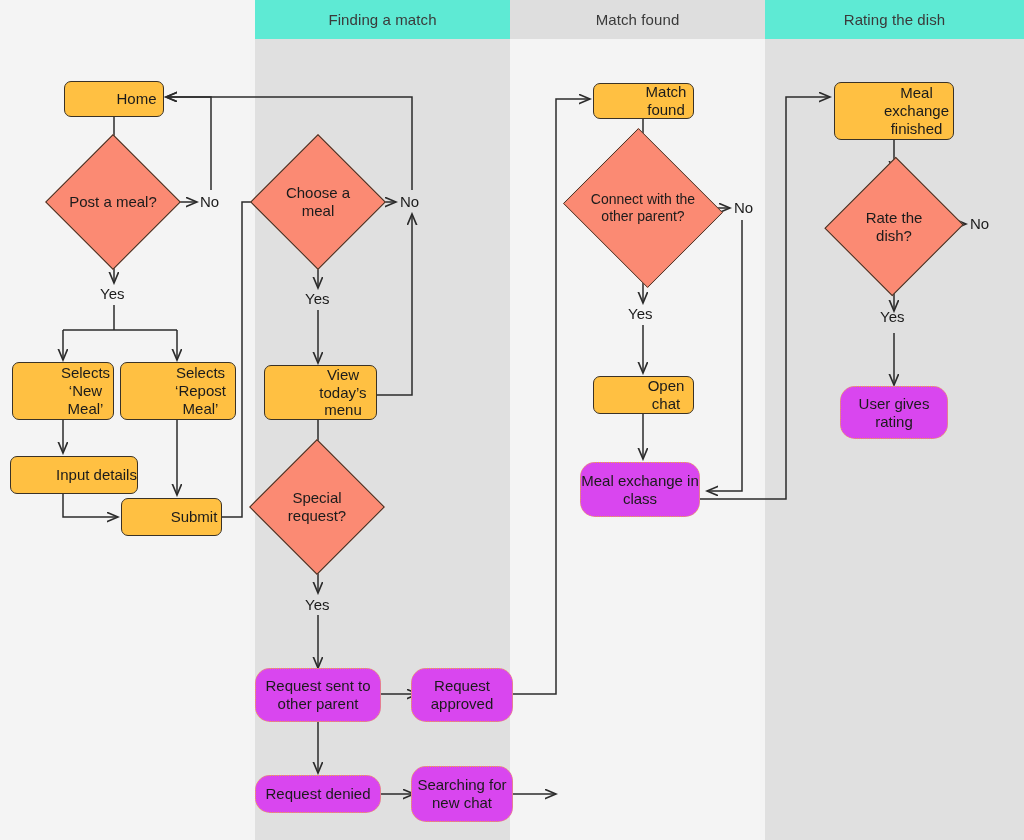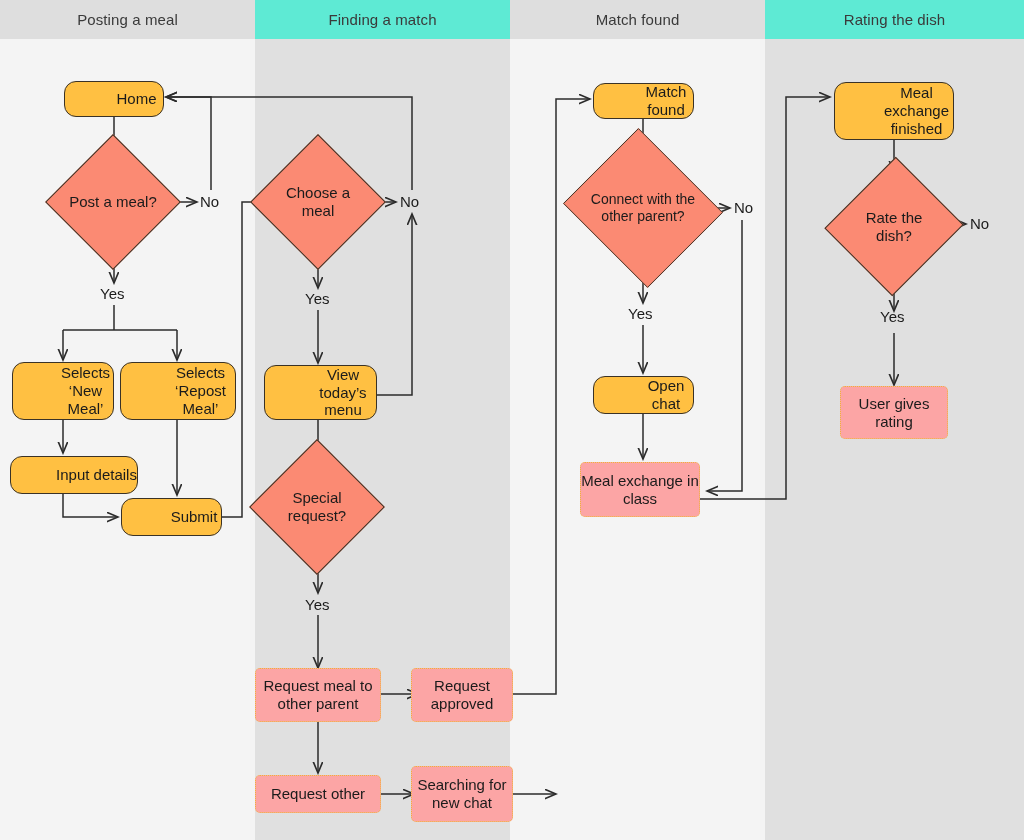--- a/index.html
+++ b/index.html
@@ -24,43 +24,37 @@
   .body-light{background:#f4f4f4;}
 
   
   #wires{position:absolute;left:0;top:0;width:1024px;height:840px;pointer-events:none;}
 
   
   .node{position:absolute;box-sizing:border-box;display:flex;
     align-items:center;justify-content:center;text-align:center;
     font-size:15px;color:#1b1b1b;line-height:1.18;}
 
-  .proc{background:#ffc042;border:1.6px solid #3a3226;border-radius:12px;padding-left:45px;}
-  .term{background:#fca5a5;border:1.8px dotted #f0b537;border-radius:5px;}
+  .proc{background:#ffc042;border:1.6px solid #3a3226;border-radius:7px;padding-left:45px;}
+  .term{background:#d946ef;border:1.8px dotted #f0b537;border-radius:15px;}
 
   .dec{background:transparent;border:none;}
   .dec .dshape{position:absolute;left:0;top:0;width:100%;height:100%;
     background:#fb8a73;border:1.5px solid #3a3226;
     transform:rotate(45deg);box-sizing:border-box;}
   .dec .dtext{position:relative;z-index:2;padding:0 2px;}
 
   .edge-label{position:absolute;font-size:15px;color:#1b1b1b;
     white-space:nowrap;}
 </style>
 </head>
 <body>
 
 <div id="stage">
 
-  <div class="lane" style="left:0;width:255px;">
-    <div class="lane-body body-light"></div>
-    <div class="lane-head head-dark">
-      <span>Posting a meal</span>
-    </div>
-  </div>
   <div class="lane" style="left:255px;width:255px;">
     <div class="lane-body body-dark"></div>
     <div class="lane-head head-light">
       <span>Finding a match</span>
     </div>
   </div>
   <div class="lane" style="left:510px;width:255px;">
     <div class="lane-body body-light"></div>
     <div class="lane-head head-dark">
       <span>Match found</span>
@@ -177,24 +171,24 @@
 
   <div class="node dec" style="left:269px;top:459px;width:96px;height:96px;">
     <div class="dshape"></div>
     <span class="dtext">Special request?</span>
   </div>
   <div class="edge-label" style="left:305px;top:596px;">
     <span>Yes</span>
   </div>
 
   <div class="node term" style="left:255px;top:668px;width:126px;height:54px;">
-    <span>Request meal to other parent</span>
+    <span>Request sent to other parent</span>
   </div>
   <div class="node term" style="left:255px;top:775px;width:126px;height:38px;">
-    <span>Request other</span>
+    <span>Request denied</span>
   </div>
   <div class="node term" style="left:411px;top:668px;width:102px;height:54px;">
     <span>Request approved</span>
   </div>
   <div class="node term" style="left:411px;top:766px;width:102px;height:56px;">
     <span>Searching for new chat</span>
   </div>
 
   <div class="node proc" style="left:593px;top:83px;width:101px;height:36px;">
     <span>Match found</span>

